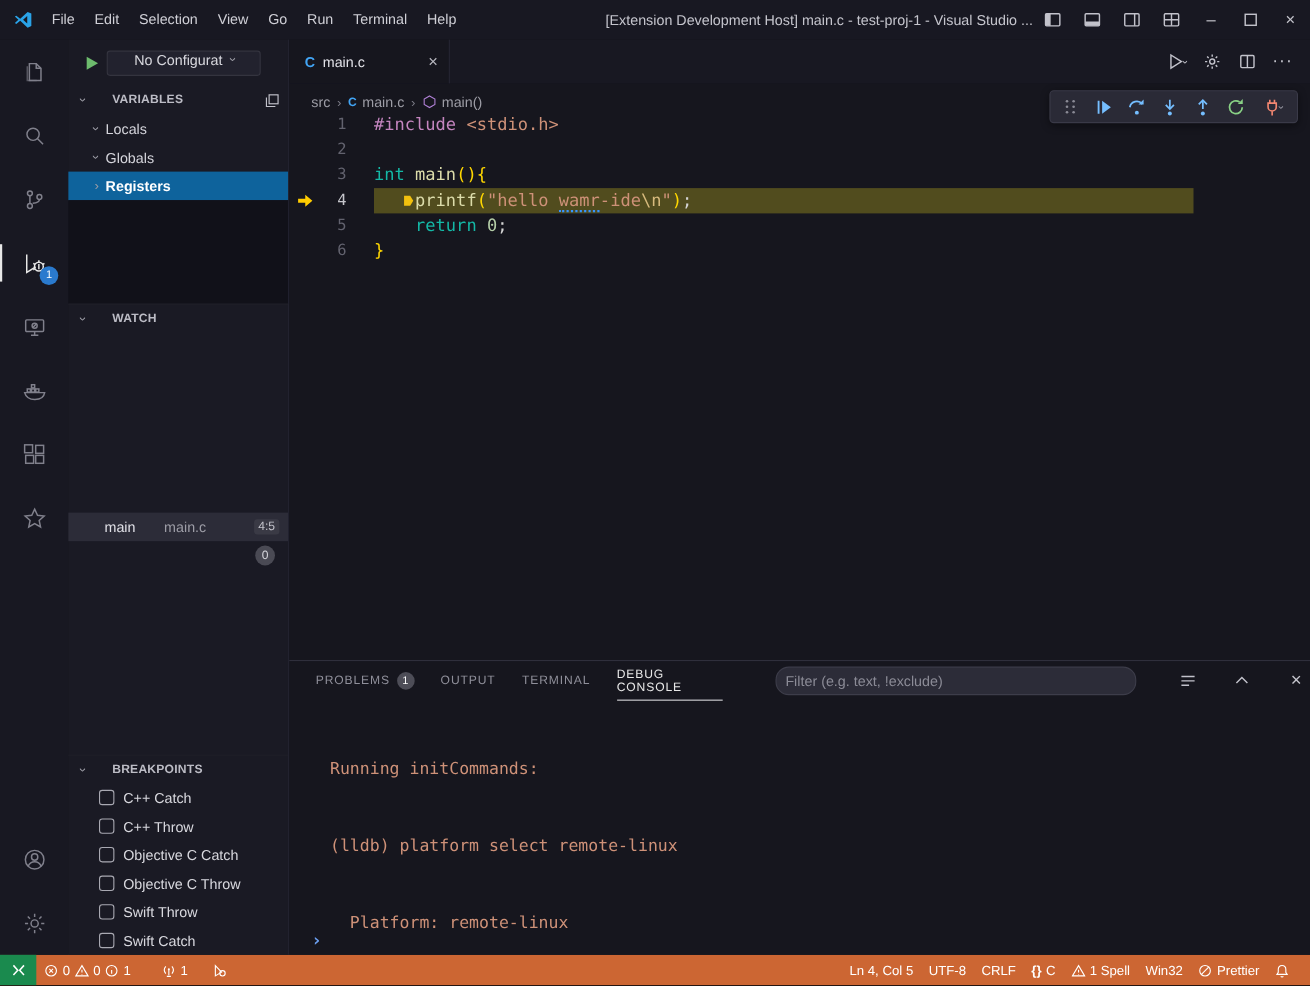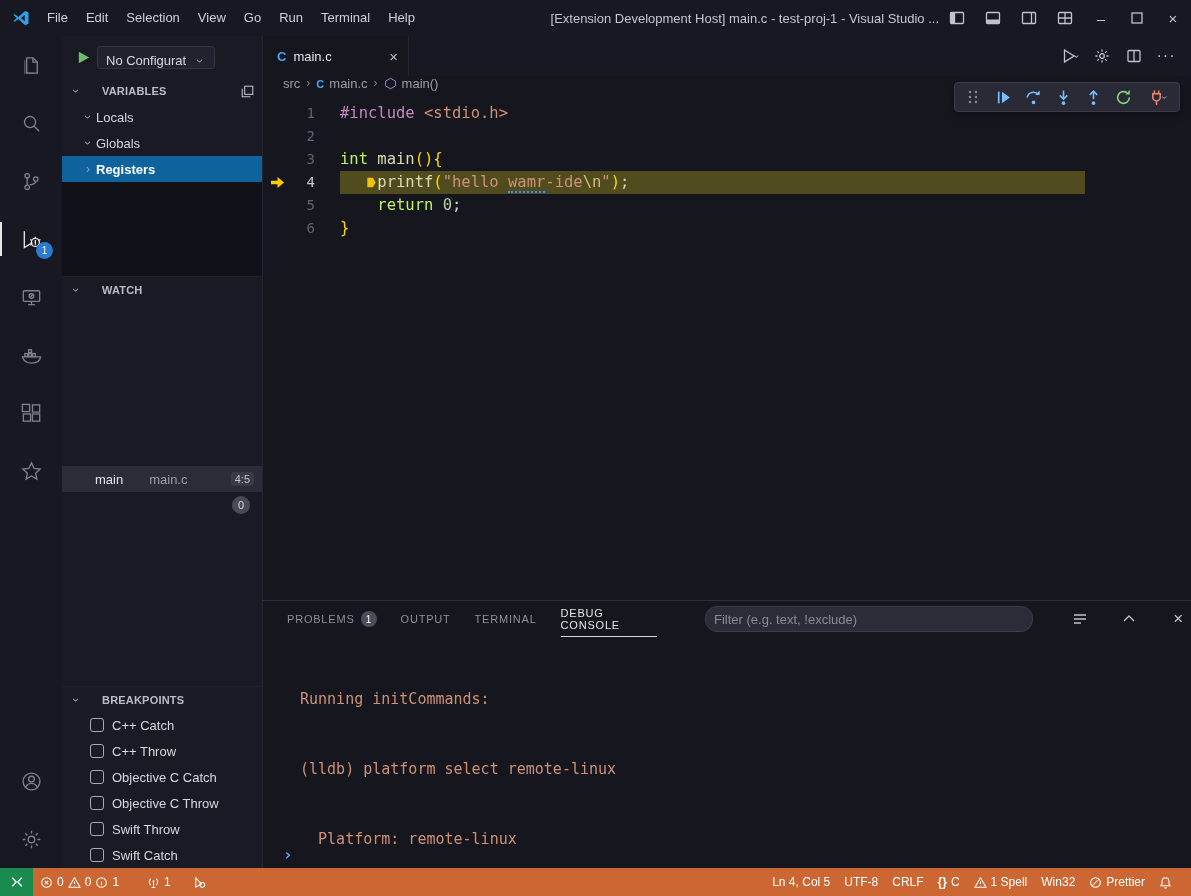--- a/index.html
+++ b/index.html
@@ -26,22 +26,22 @@
   .act-badge{position:absolute;right:9px;bottom:9px;min-width:17px;height:17px;border-radius:9px;background:#2a7ace;
     color:#fff;font-size:10px;display:flex;align-items:center;justify-content:center;padding:0 3px;}
   .act-spacer{flex:1;}
   .ico24{width:23px;height:23px;stroke:#80808c;fill:none;stroke-width:1.4;}
   .act-item.active .ico24{stroke:#e7e7e7;}
 
   
   .sidebar{width:201px;background:#1a1a24;flex-shrink:0;display:flex;flex-direction:column;overflow:hidden;
     border-right:1px solid #252532;font-size:13px;}
   .cfg-row{height:42px;display:flex;align-items:center;padding-left:14px;gap:6px;}
-  .cfg-dd{display:flex;align-items:flex-end;gap:8px;background:#22222e;border:1px solid #34343f;border-radius:3px;
-    height:23px;padding:0 8px;color:#d8d8de;max-width:140px;white-space:nowrap;overflow:hidden;}
+  .cfg-dd{display:flex;align-items:flex-start;gap:8px;background:#22222e;border:1px solid #34343f;border-radius:3px;
+    height:23px;padding:0 24px;color:#d8d8de;max-width:140px;white-space:nowrap;overflow:hidden;}
   .sec-h{height:26px;display:flex;align-items:center;gap:20px;padding:0 8px 0 8px;font-size:11px;font-weight:bold;
     color:#bcbcc5;letter-spacing:.2px;border-top:1px solid #202029;}
   .chev{display:inline-block;color:#9d9da6;font-size:12px;font-weight:normal;width:12px;text-align:center;}
   .chev.down{transform:rotate(90deg);}
   .sec-h .flex1{flex:1;}
   .paused-note{font-size:10px;color:#c8c8cf;font-weight:bold;white-space:nowrap;overflow:hidden;}
   .tree-row{height:26px;display:flex;align-items:center;padding-left:20px;gap:2px;color:#d5d5dc;}
   .tree-row.selected{background:#0e639c;color:#fff;}
   .var-body{height:94px;background:#111119;}
   .watch-body{height:164px;}
@@ -62,40 +62,40 @@
   .tab{width:146px;background:#16161e;display:flex;align-items:center;padding:0 10px 0 14px;gap:7px;
     border-right:1px solid #252532;font-size:13px;color:#e2e2e8;}
   .c-icon{color:#42a5f5;font-weight:bold;font-size:13px;}
   .tab-close{margin-left:auto;color:#b8b8c0;font-size:15px;}
   .tab-fill{flex:1;}
   .ed-actions{display:flex;align-items:center;gap:2px;padding-right:10px;}
   .ed-act{width:30px;height:40px;display:flex;align-items:center;justify-content:center;color:#c2c2cb;}
   .ico16{width:16px;height:16px;stroke:#c2c2cb;fill:none;stroke-width:1.3;}
   .mini-chev{font-size:10px;color:#c2c2cb;transform:rotate(90deg);display:inline-block;margin-left:-2px;}
 
-  .breadcrumbs{height:24px;display:flex;align-items:flex-start;gap:6px;padding-left:20px;font-size:13px;color:#9d9da6;background:#16161e;}
+  .breadcrumbs{height:24px;display:flex;align-items:flex-end;gap:6px;padding-left:20px;font-size:13px;color:#9d9da6;background:#16161e;}
   .bc-sep{color:#7c7c88;font-size:12px;}
   .bc-item{display:flex;align-items:center;gap:5px;}
 
   
   .dbg-toolbar{position:absolute;top:46px;right:11px;height:30px;background:#2a2a36;border:1px solid #3a3a48;
     border-radius:4px;display:flex;align-items:center;padding:0 4px;gap:2px;box-shadow:0 2px 8px rgba(0,0,0,.45);z-index:5;}
   .dbg-btn{width:28px;height:26px;display:flex;align-items:center;justify-content:center;border-radius:3px;}
 
   
   .code{flex:1;position:relative;background:#16161e;padding-top:2px;overflow:hidden;
     font-family:"DejaVu Sans Mono",monospace;font-size:15.5px;}
   .cline{display:flex;height:23px;line-height:23px;position:relative;}
   .glyph{width:26px;position:relative;flex-shrink:0;}
   .lnum{width:26px;text-align:right;color:#62626e;font-size:14px;flex-shrink:0;}
   .cline.current .lnum{color:#c6c6cc;}
   .ltext{margin-left:25px;white-space:pre;position:relative;flex:1;}
   .cline.current .ltext::before{content:"";position:absolute;left:0;top:0;bottom:0;width:745px;background:#514c1e;}
   .ltext span{position:relative;}
-  .tk-dir{color:#c586c0;} .tk-str{color:#ce9178;} .tk-kw{color:#bef264;} .tk-fn{color:#dcdcaa;}
+  .tk-dir{color:#c586c0;} .tk-str{color:#ce9178;} .tk-kw{color:#14b8a6;} .tk-fn{color:#dcdcaa;}
   .tk-br{color:#ffd700;} .tk-num{color:#b5cea8;} .tk-pl{color:#d4d4d4;} .tk-esc{color:#d7ba7d;}
   .spell{border-bottom:2px dotted #3794ff;}
   .step-arrow{position:absolute;left:7px;top:5px;}
   .inline-tag{position:absolute;left:26px;top:5px;z-index:2;}
 
   
   .panel{height:268px;border-top:1px solid #2f2f3c;background:#16161e;display:flex;flex-direction:column;position:relative;}
   .panel-head{height:36px;display:flex;align-items:center;padding-left:24px;gap:24px;}
   .ptab{font-size:11px;letter-spacing:.8px;color:#8f8f9a;display:flex;align-items:center;gap:6px;height:35px;}
   .ptab.active{color:#e7e7e7;border-bottom:1.5px solid #d7d7db;}

